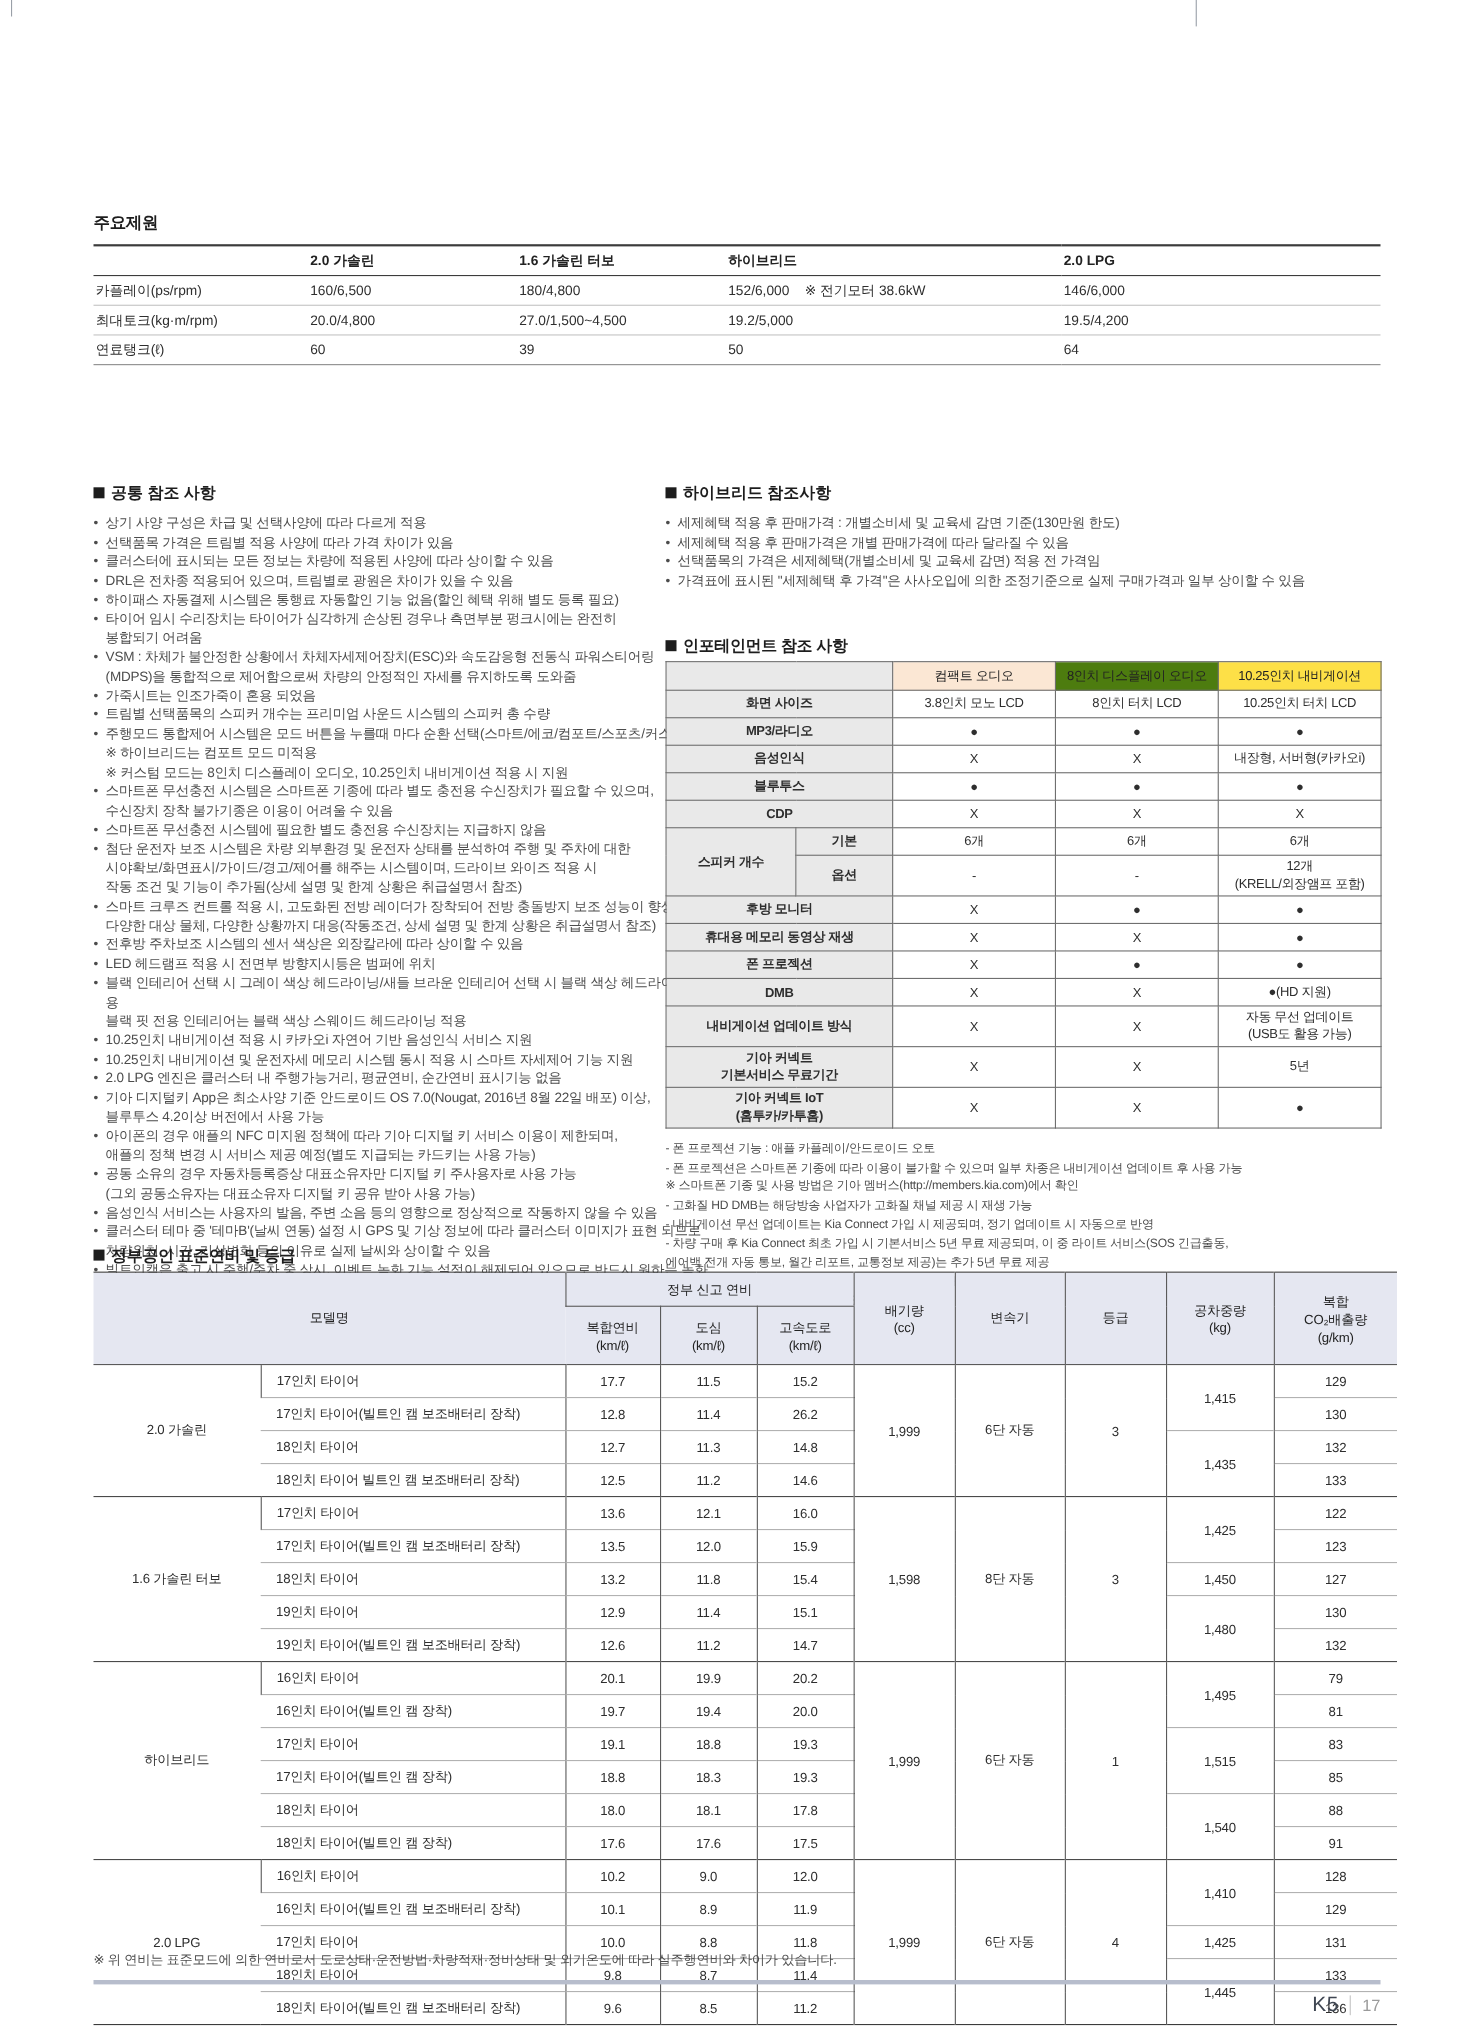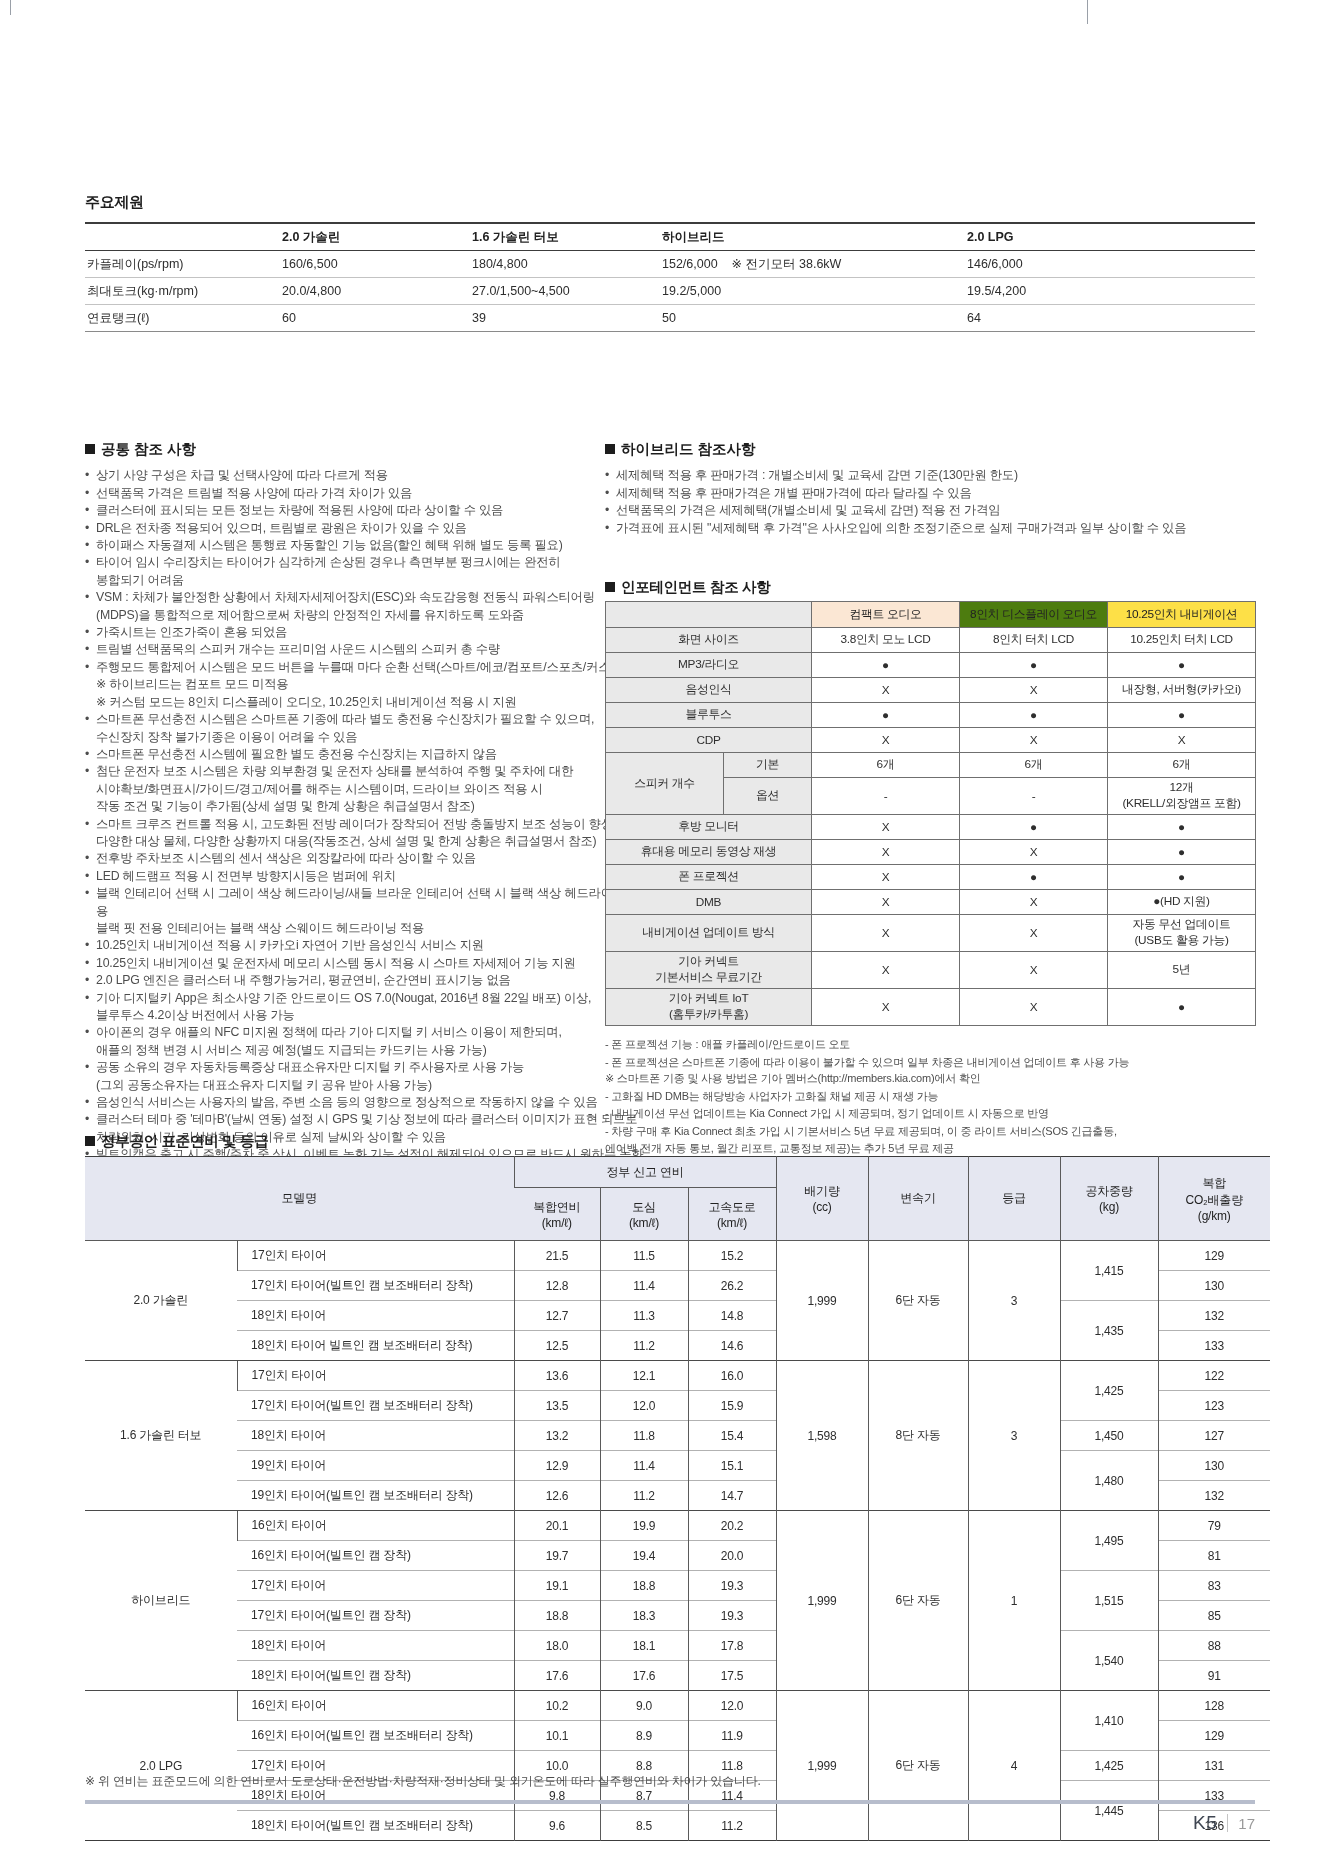--- a/index.html
+++ b/index.html
@@ -24,21 +24,21 @@
   ul.nlist{list-style:none;margin:0;padding:0;}
   ul.nlist li{position:relative;padding-left:11px;white-space:pre-line;letter-spacing:-0.2px;}
   ul.nlist li:before{content:"\2022";position:absolute;left:0;top:0;color:#4c4c4c;}
   .dash-notes{margin-top:10px;font-size:11px;line-height:16.6px;color:#4c4c4c;}
   .dash-notes div{white-space:pre-line;letter-spacing:-0.2px;margin-bottom:1px;}
   
   .info-wrap{position:absolute;left:605px;top:601px;width:650px;}
   .info-table{width:100%;table-layout:fixed;font-size:11.8px;color:#2e2e2e;}
   .info-table th,.info-table td{border:1px solid #6f6f6f;text-align:center;vertical-align:middle;
       font-weight:normal;padding:2px 3px;height:20px;white-space:pre-line;letter-spacing:-0.3px;}
-  .info-table .ilabel{background:#e9e9e9;}
+  .info-table .ilabel{background:#e9e9e9;font-weight:bold;}
   .info-table thead th{height:21px;color:#222;}
   
   .fuel-wrap{position:absolute;left:85px;top:1156px;width:1170px;}
   .fuel-table{width:100%;table-layout:fixed;font-size:12px;color:#2e2e2e;
       border-top:1.5px solid #3c3c3c;border-bottom:1.5px solid #3c3c3c;}
   .fuel-table th,.fuel-table td{font-weight:normal;vertical-align:middle;padding:2px 6px;
       border-left:1px solid #5a5a5a;white-space:pre-line;letter-spacing:-0.2px;}
   .fuel-table th:first-child,.fuel-table td:first-child{border-left:none;}
   .fuel-table thead th{background:#e5e7f1;text-align:center;color:#222;
       border-bottom:1px solid #5a5a5a;padding:4px 2px;}
@@ -323,21 +323,21 @@
           <th>도심
 (km/ℓ)</th>
           <th>고속도로
 (km/ℓ)</th>
         </tr>
       </thead>
       <tbody id="fuel-body">
           <tr class="group-start">
             <th class="gname" rowspan="4">2.0 가솔린</th>
             <td class="tire">17인치 타이어</td>
-            <td class="num">21.5</td>
+            <td class="num">17.7</td>
             <td class="num">11.5</td>
             <td class="num">15.2</td>
             <td class="mid" rowspan="4">1,999</td>
             <td class="mid" rowspan="4">6단 자동</td>
             <td class="mid" rowspan="4">3</td>
             <td class="mid" rowspan="2">1,415</td>
             <td class="num">129</td>
           </tr>
           <tr>
             <td class="tire">17인치 타이어(빌트인 캠 보조배터리 장착)</td>

